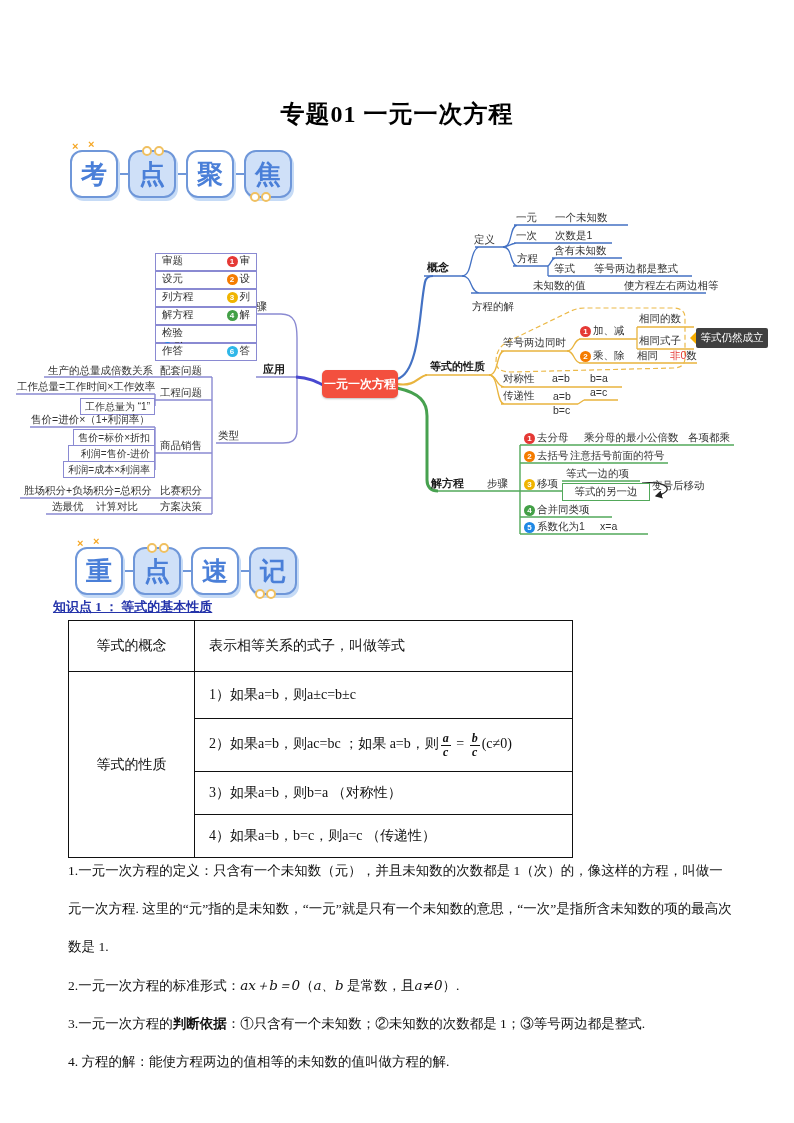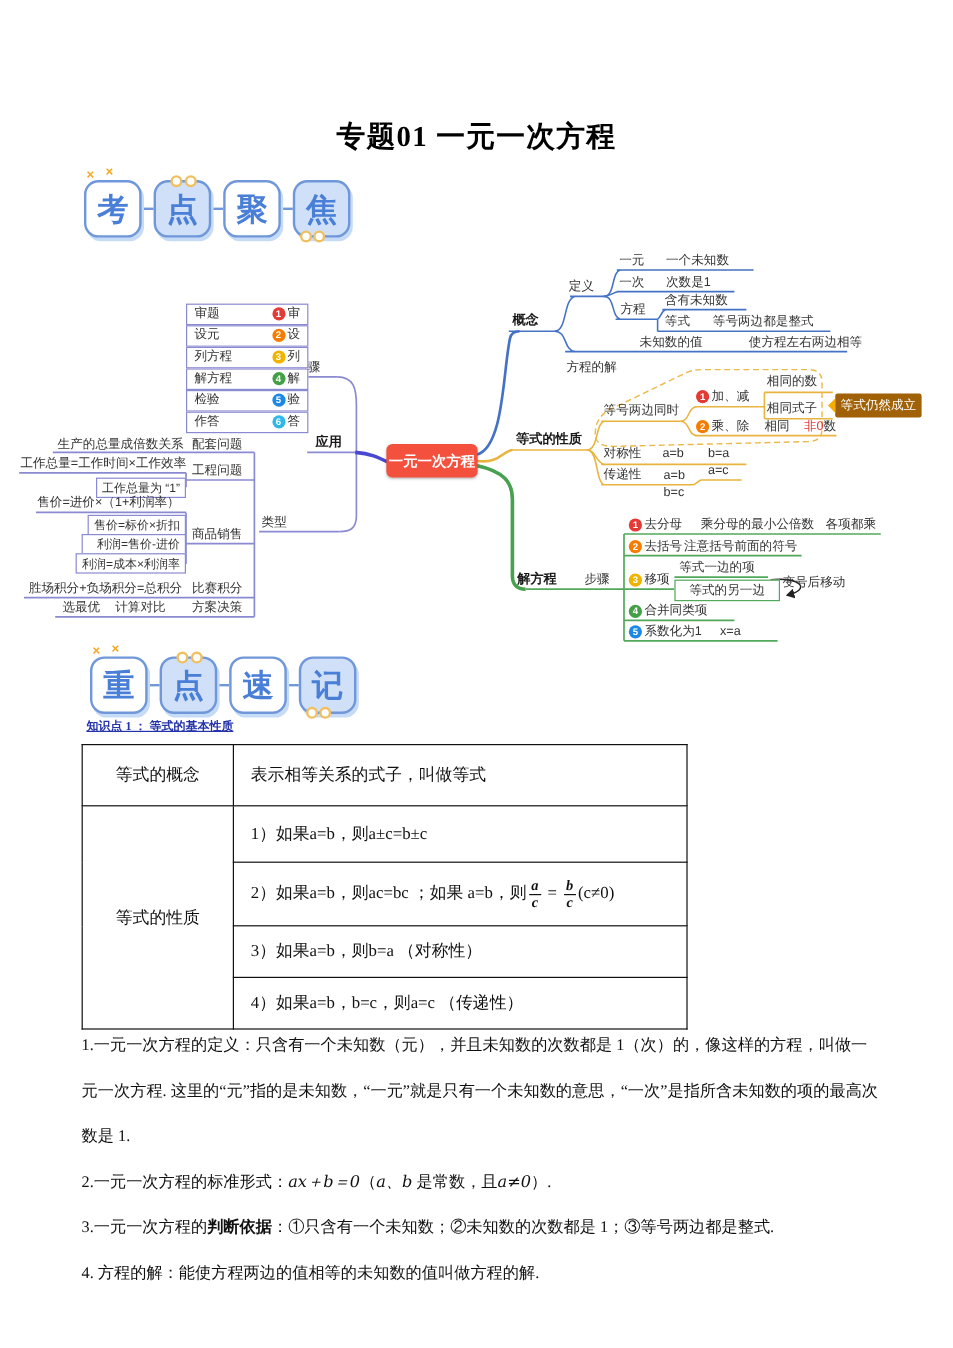--- a/index.html
+++ b/index.html
@@ -25,31 +25,31 @@
   .center-node{position:absolute;left:322px;top:170px;width:76px;height:28px;background:#f3503e;
                border-radius:5px;color:#fff;font-weight:bold;font-size:12px;display:flex;
                align-items:center;justify-content:center;box-shadow:0 1px 2px rgba(0,0,0,.25);}
   .stepbox{position:absolute;left:155px;width:102px;height:18px;border:1px solid #8a8ad2;background:#fff;
            display:flex;align-items:flex-start;justify-content:space-between;padding:0 6px;box-sizing:border-box;
            font-size:10.5px;color:#333;}
   .leafbox{position:absolute;right:639px;height:15px;border:1px solid #8a8ad2;background:#fff;
            display:flex;align-items:center;padding:0 4px;font-size:10px;color:#333;white-space:nowrap;}
   .greenbox{position:absolute;left:562px;top:283px;width:86px;height:16px;border:1px solid #52a85a;background:#fff;
             display:flex;align-items:center;justify-content:center;font-size:10.5px;color:#333;}
-  .hl-box{position:absolute;left:696px;top:128px;width:72px;height:20px;background:#a16207;color:#fff;
+  .hl-box{position:absolute;left:696px;top:128px;width:72px;height:20px;background:#404040;color:#fff;
           font-size:10.5px;display:flex;align-items:center;justify-content:center;border-radius:2px;}
   .hl-box .tri{position:absolute;left:-6px;top:4px;width:0;height:0;border-top:6px solid transparent;
                border-bottom:6px solid transparent;border-right:6px solid #f7ad00;}
   .cnum{display:inline-flex;width:11px;height:11px;border-radius:50%;color:#fff;font-size:8px;font-weight:bold;
         align-items:center;justify-content:center;margin-right:2px;vertical-align:middle;}
   .c1{background:#e53935}.c2{background:#f57c00}.c3{background:#f0b400}
   .c4{background:#43a047}.c5{background:#1e88e5}.c6{background:#2fb7e8}
   .red-t{color:#e53935;padding-left:12px;}
   
-  .kp-head{position:absolute;left:72px;font-family:"Liberation Serif",serif;font-weight:bold;font-size:10px;
+  .kp-head{position:absolute;left:53px;font-family:"Liberation Serif",serif;font-weight:bold;font-size:13px;
            color:#2433aa;text-decoration:underline;}
   .kp-table{position:absolute;left:68px;top:620px;border-collapse:collapse;width:505px;
             font-family:"Liberation Serif",serif;font-size:14px;color:#111;}
   .kp-table td{border:1px solid #111;padding:4px 10px;}
   .kp-table td.lbl{width:105px;text-align:center;}
   .kp-table td.cnt{padding-left:14px;margin-left:36px;}
   .frac{display:inline-block;vertical-align:middle;text-align:center;font-style:italic;font-weight:bold;
         font-family:"Liberation Serif",serif;font-size:12px;line-height:1.05;margin:0 2px;}
   .frac .fn{display:block;border-bottom:1px solid #111;padding:0 2px;}
   .frac .fd{display:block;padding:0 2px;}
@@ -167,21 +167,21 @@
       <span><span class="cnum c2">2</span><span>设</span></span>
     </div>
     <div class="stepbox" style="top:89px;">
       <span>列方程</span>
       <span><span class="cnum c3">3</span><span>列</span></span>
     </div>
     <div class="stepbox" style="top:107px;">
       <span>解方程</span>
       <span><span class="cnum c4">4</span><span>解</span></span>
     </div>
-    <div class="stepbox" style="top:125px;">
+    <div class="stepbox" style="top:125px;flex-direction:column;">
       <span>检验</span>
       <span><span class="cnum c5">5</span><span>验</span></span>
     </div>
     <div class="stepbox" style="top:143px;">
       <span>作答</span>
       <span><span class="cnum c6">6</span><span>答</span></span>
     </div>
 
     <div class="mn" style="left:48px;top:164px;">生产的总量成倍数关系</div>
     <div class="mn" style="left:160px;top:164px;">配套问题</div>

